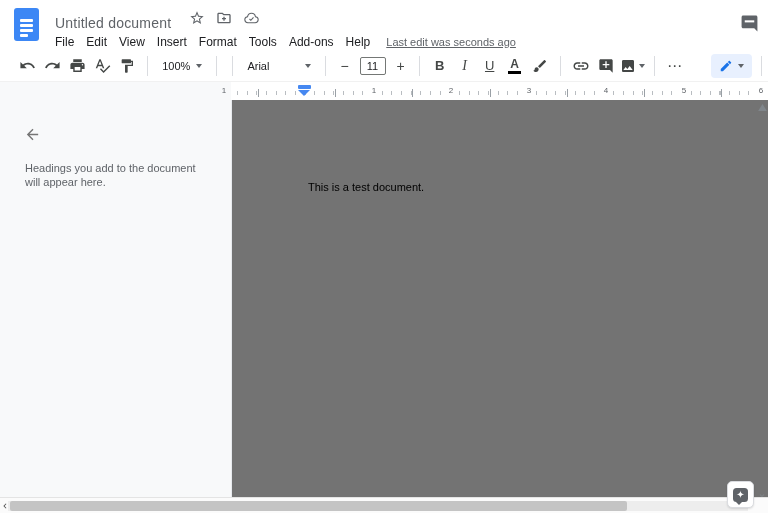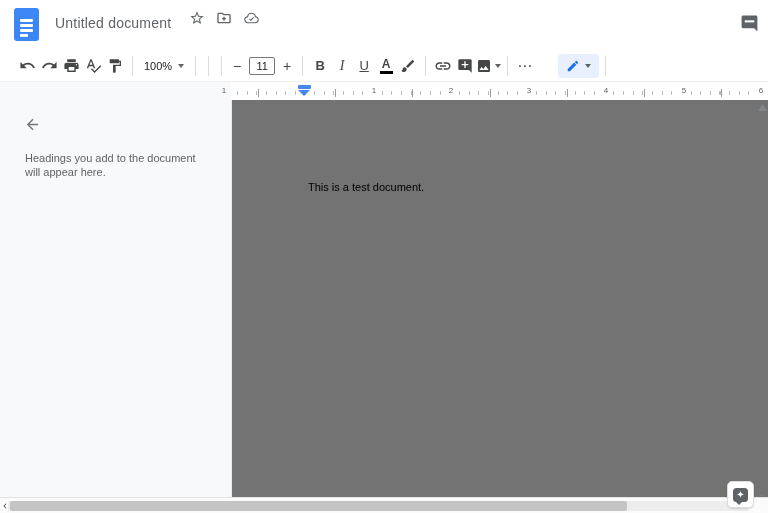--- a/index.html
+++ b/index.html
@@ -23,21 +23,21 @@
   .menu-item:first-child { padding-left:0; }
   .last-edit { font-size:11px; color:#5f6368; text-decoration:underline; margin-left:10px; cursor:pointer; }
   .topbar-right { position:absolute; right:8px; top:12px; display:flex; align-items:center; gap:18px; }
   .comments-btn { width:22px; height:22px; display:flex; align-items:center; justify-content:center; cursor:pointer; }
   .share-btn { display:flex; align-items:center; gap:7px; background:#1a73e8; color:#fff; border:none;
                border-radius:4px; height:26px; padding:0 13px; font-size:12.5px; font-weight:bold;
                font-family:inherit; cursor:pointer; }
 
   
   .toolbar { position:absolute; top:50px; left:0; width:768px; height:32px; background:#fff;
-             display:flex; align-items:center; padding-left:16px; border-bottom:1px solid #f1f1f1; }
+             display:flex; align-items:center; padding-left:16px; border-bottom:1px solid #f1f1f1;justify-content:space-between; }
   .tb-btn { min-width:22px; height:24px; display:flex; align-items:center; justify-content:center;
             color:#444746; border-radius:2px; cursor:pointer; flex:0 0 auto; }
   .tb-sep { width:1px; height:20px; background:#dadce0; margin:0 6px; flex:0 0 auto; }
   .tb-select { display:flex; align-items:center; height:24px; padding:0 5px; cursor:pointer; color:#202124;
                font-size:11px; border-radius:2px; flex:0 0 auto; }
   .tb-select .lbl { margin-right:6px; }
   .arrow-down { width:0; height:0; border-left:3.5px solid transparent; border-right:3.5px solid transparent;
                 border-top:4px solid #5f6368; display:inline-block; }
   .style-select .lbl { width:58px; }
   .font-select .lbl { width:52px; }
@@ -70,21 +70,21 @@
                background:#fff; padding:0 2px; line-height:11px; }
   .ruler-num-margin { position:absolute; top:3px; transform:translateX(-50%); font-size:8px; color:#5f6368;
                line-height:11px; }
   .indent-marker { position:absolute; left:298px; top:3px; width:13px; cursor:pointer; }
   .indent-bar { width:13px; height:3.5px; background:#4688f1; border-radius:1px; }
   .indent-tri { width:0; height:0; border-left:6.5px solid transparent; border-right:6.5px solid transparent;
                 border-top:6px solid #4688f1; margin-top:1px; }
 
   
   .canvas { position:absolute; top:100px; left:0; width:768px; height:397px; background:#f8f9fa; }
-  .outline-panel { position:absolute; left:0; top:0; width:231px; height:397px; }
+  .outline-panel { position:absolute; left:0; top:10px; width:231px; height:397px; }
   .outline-back { position:absolute; left:22px; top:14px; width:20px; height:20px; color:#757575;
                   display:flex; align-items:center; justify-content:center; cursor:pointer; }
   .outline-text { position:absolute; left:25px; top:52px; width:186px; font-size:11px; line-height:13.5px;
                   color:#5f6368; }
   .page { position:absolute; left:231px; top:0; right:0; height:397px; background:#737373;
           border-left:1px solid #e7eaee; cursor:text; }
   .doc-text { position:absolute; left:76px; top:80px; font-size:11px; color:#000; line-height:15px; }
 
   
   .vscroll-up { position:absolute; right:1px; top:97px; color:#80868b; cursor:pointer; }
@@ -141,20 +141,31 @@
               </svg>
           </span>
           <span class="ticon">
             <svg width="17" height="16" viewBox="0 0 24 24" fill="none" stroke="#5f6368" stroke-width="1.6">
                 <path d="M6.5 19a4.5 4.5 0 0 1-.42-8.98 6 6 0 0 1 11.84 0A4.5 4.5 0 0 1 17.5 19h-11z"></path>
                 <path d="M9 13.5l2 2 4-4.5"></path>
               </svg>
           </span>
         </span>
       </div>
+      <nav class="menubar">
+        <span class="menu-item">File</span>
+        <span class="menu-item">Edit</span>
+        <span class="menu-item">View</span>
+        <span class="menu-item">Insert</span>
+        <span class="menu-item">Format</span>
+        <span class="menu-item">Tools</span>
+        <span class="menu-item">Add-ons</span>
+        <span class="menu-item">Help</span>
+        <span class="last-edit">Last edit was seconds ago</span>
+      </nav>
     </div>
 
     <div class="topbar-right">
       <span class="comments-btn">
         <svg width="19" height="19" viewBox="0 0 24 24">
             <path fill="#5f6368" d="M20 2H4c-1.1 0-2 .9-2 2v12c0 1.1.9 2 2 2h14l4 4V4c0-1.1-.9-2-2-2z"></path>
             <rect x="6" y="8" width="12" height="2.6" fill="#fff"></rect>
           </svg>
       </span>
     </div>
@@ -192,20 +203,24 @@
     <span class="tb-select">
       <span class="lbl">100%</span>
       <span class="arrow-down"></span>
     </span>
 
     <span class="tb-sep"></span>
 
 
     <span class="tb-sep"></span>
 
+    <span class="tb-select font-select">
+      <span class="lbl">Arial</span>
+      <span class="arrow-down"></span>
+    </span>
 
     <span class="tb-sep"></span>
 
     <span class="fs-btn">−</span>
     <span class="fs-box">11</span>
     <span class="fs-btn">+</span>
 
     <span class="tb-sep"></span>
 
     <span class="tb-btn fmt-btn bold-l">B</span>

